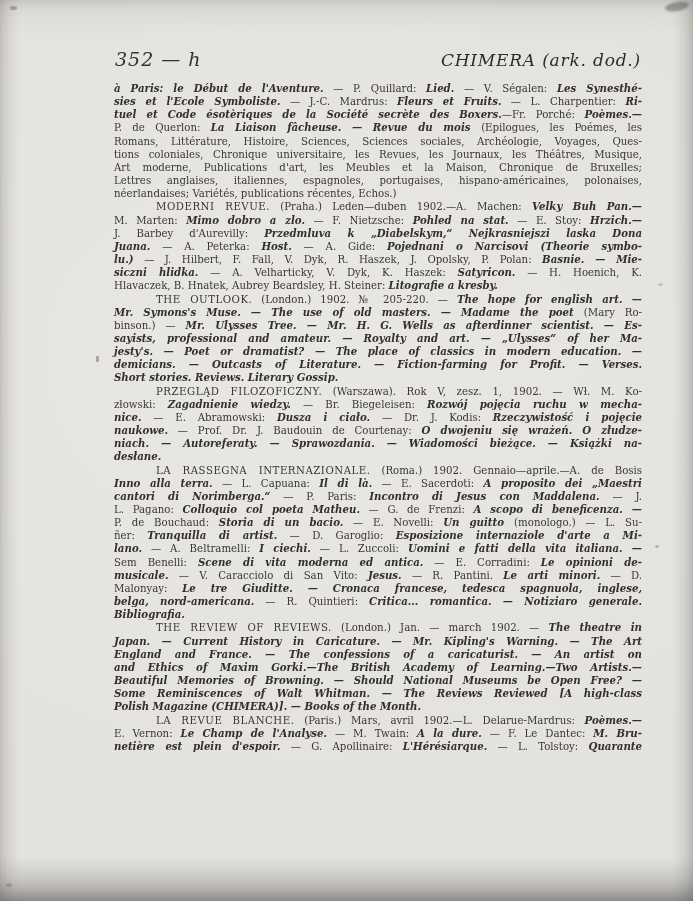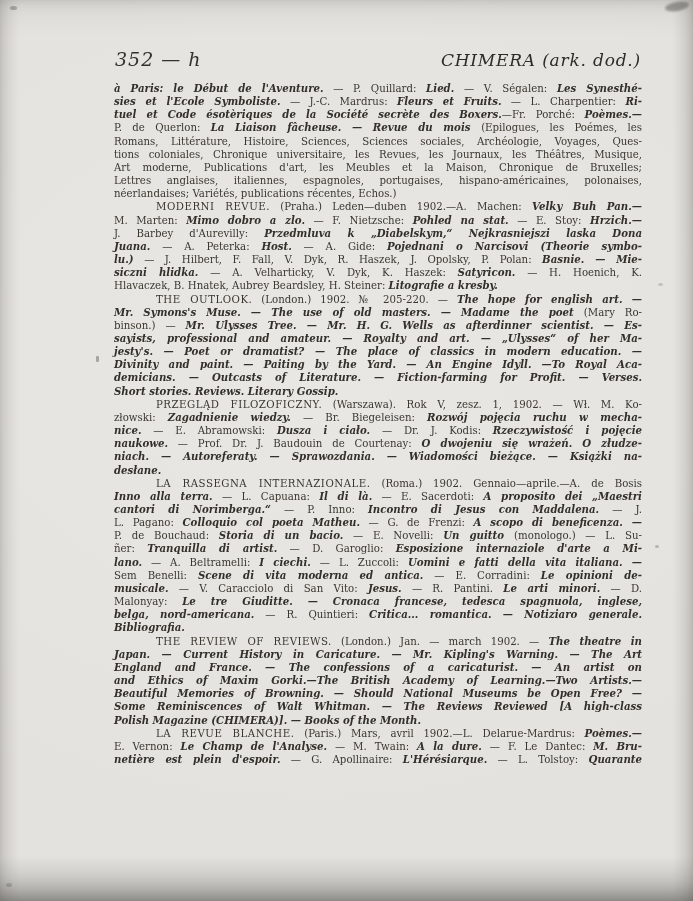--- a/index.html
+++ b/index.html
@@ -98,36 +98,35 @@
         <div class="line"><span class="em">lu.)</span><span class="rm"> — J. Hilbert, F. Fall, V. Dyk, R. Haszek, J. Opolsky, P. Polan: </span><span class="em">Basnie. — Mie-</span></div>
         <div class="line"><span class="em">siczni hlidka.</span><span class="rm"> — A. Velharticky, V. Dyk, K. Haszek: </span><span class="em">Satyricon.</span><span class="rm"> — H. Hoenich, K.</span></div>
         <div class="line last"><span class="rm">Hlavaczek, B. Hnatek, Aubrey Beardsley, H. Steiner: </span><span class="em">Litografie a kresby.</span></div>
       </div>
       <div class="para">
         <div class="line indent"><span class="caps">THE OUTLOOK.</span><span class="rm"> (London.) 1902. № 205-220. — </span><span class="em">The hope for english art. —</span></div>
         <div class="line"><span class="em">Mr. Symons's Muse. — The use of old masters. — Madame the poet </span><span class="rm">(Mary Ro-</span></div>
         <div class="line"><span class="rm">binson.) — </span><span class="em">Mr. Ulysses Tree. — Mr. H. G. Wells as afterdinner scientist. — Es-</span></div>
         <div class="line"><span class="em">sayists, professional and amateur. — Royalty and art. — „Ulysses“ of her Ma-</span></div>
         <div class="line"><span class="em">jesty's. — Poet or dramatist? — The place of classics in modern education. —</span></div>
-        <div class="line"><span class="em">Divinity and paint. — Paiting by the Yard. — An Engine Idyll. —To Royal Aca-</span></div>
         <div class="line"><span class="em">demicians. — Outcasts of Literature. — Fiction-farming for Profit. — Verses.</span></div>
         <div class="line last"><span class="em">Short stories. Reviews. Literary Gossip.</span></div>
       </div>
       <div class="para">
         <div class="line indent"><span class="caps">PRZEGLĄD FILOZOFICZNY.</span><span class="rm"> (Warszawa). Rok V, zesz. 1, 1902. — Wł. M. Ko-</span></div>
         <div class="line"><span class="rm">złowski: </span><span class="em">Zagadnienie wiedzy.</span><span class="rm"> — Br. Biegeleisen: </span><span class="em">Rozwój pojęcia ruchu w mecha-</span></div>
         <div class="line"><span class="em">nice.</span><span class="rm"> — E. Abramowski: </span><span class="em">Dusza i ciało.</span><span class="rm"> — Dr. J. Kodis: </span><span class="em">Rzeczywistość i pojęcie</span></div>
         <div class="line"><span class="em">naukowe.</span><span class="rm"> — Prof. Dr. J. Baudouin de Courtenay: </span><span class="em">O dwojeniu się wrażeń. O złudze-</span></div>
         <div class="line"><span class="em">niach. — Autoreferaty. — Sprawozdania. — Wiadomości bieżące. — Książki na-</span></div>
         <div class="line last"><span class="em">desłane.</span></div>
       </div>
       <div class="para">
         <div class="line indent"><span class="caps">LA RASSEGNA INTERNAZIONALE.</span><span class="rm"> (Roma.) 1902. Gennaio—aprile.—A. de Bosis</span></div>
         <div class="line"><span class="em">Inno alla terra.</span><span class="rm"> — L. Capuana: </span><span class="em">Il di là.</span><span class="rm"> — E. Sacerdoti: </span><span class="em">A proposito dei „Maestri</span></div>
-        <div class="line"><span class="em">cantori di Norimberga.“</span><span class="rm"> — P. Inno: </span><span class="em">Incontro di Jesus con Maddalena.</span><span class="rm"> — J.</span></div>
+        <div class="line"><span class="em">cantori di Norimberga.“</span><span class="rm"> — P. Paris: </span><span class="em">Incontro di Jesus con Maddalena.</span><span class="rm"> — J.</span></div>
         <div class="line"><span class="rm">L. Pagano: </span><span class="em">Colloquio col poeta Matheu.</span><span class="rm"> — G. de Frenzi: </span><span class="em">A scopo di beneficenza. —</span></div>
         <div class="line"><span class="rm">P. de Bouchaud: </span><span class="em">Storia di un bacio.</span><span class="rm"> — E. Novelli: </span><span class="em">Un guitto </span><span class="rm">(monologo.) — L. Su-</span></div>
         <div class="line"><span class="rm">ñer: </span><span class="em">Tranquilla di artist.</span><span class="rm"> — D. Garoglio: </span><span class="em">Esposizione internaziole d'arte a Mi-</span></div>
         <div class="line"><span class="em">lano.</span><span class="rm"> — A. Beltramelli: </span><span class="em">I ciechi.</span><span class="rm"> — L. Zuccoli: </span><span class="em">Uomini e fatti della vita italiana. —</span></div>
         <div class="line"><span class="rm">Sem Benelli: </span><span class="em">Scene di vita moderna ed antica.</span><span class="rm"> — E. Corradini: </span><span class="em">Le opinioni de-</span></div>
         <div class="line"><span class="em">musicale.</span><span class="rm"> — V. Caracciolo di San Vito: </span><span class="em">Jesus.</span><span class="rm"> — R. Pantini. </span><span class="em">Le arti minori.</span><span class="rm"> — D.</span></div>
         <div class="line"><span class="rm">Malonyay: </span><span class="em">Le tre Giuditte. — Cronaca francese, tedesca spagnuola, inglese,</span></div>
         <div class="line"><span class="em">belga, nord-americana.</span><span class="rm"> — R. Quintieri: </span><span class="em">Critica... romantica. — Notiziaro generale.</span></div>
         <div class="line last"><span class="em">Bibliografia.</span></div>
       </div>

